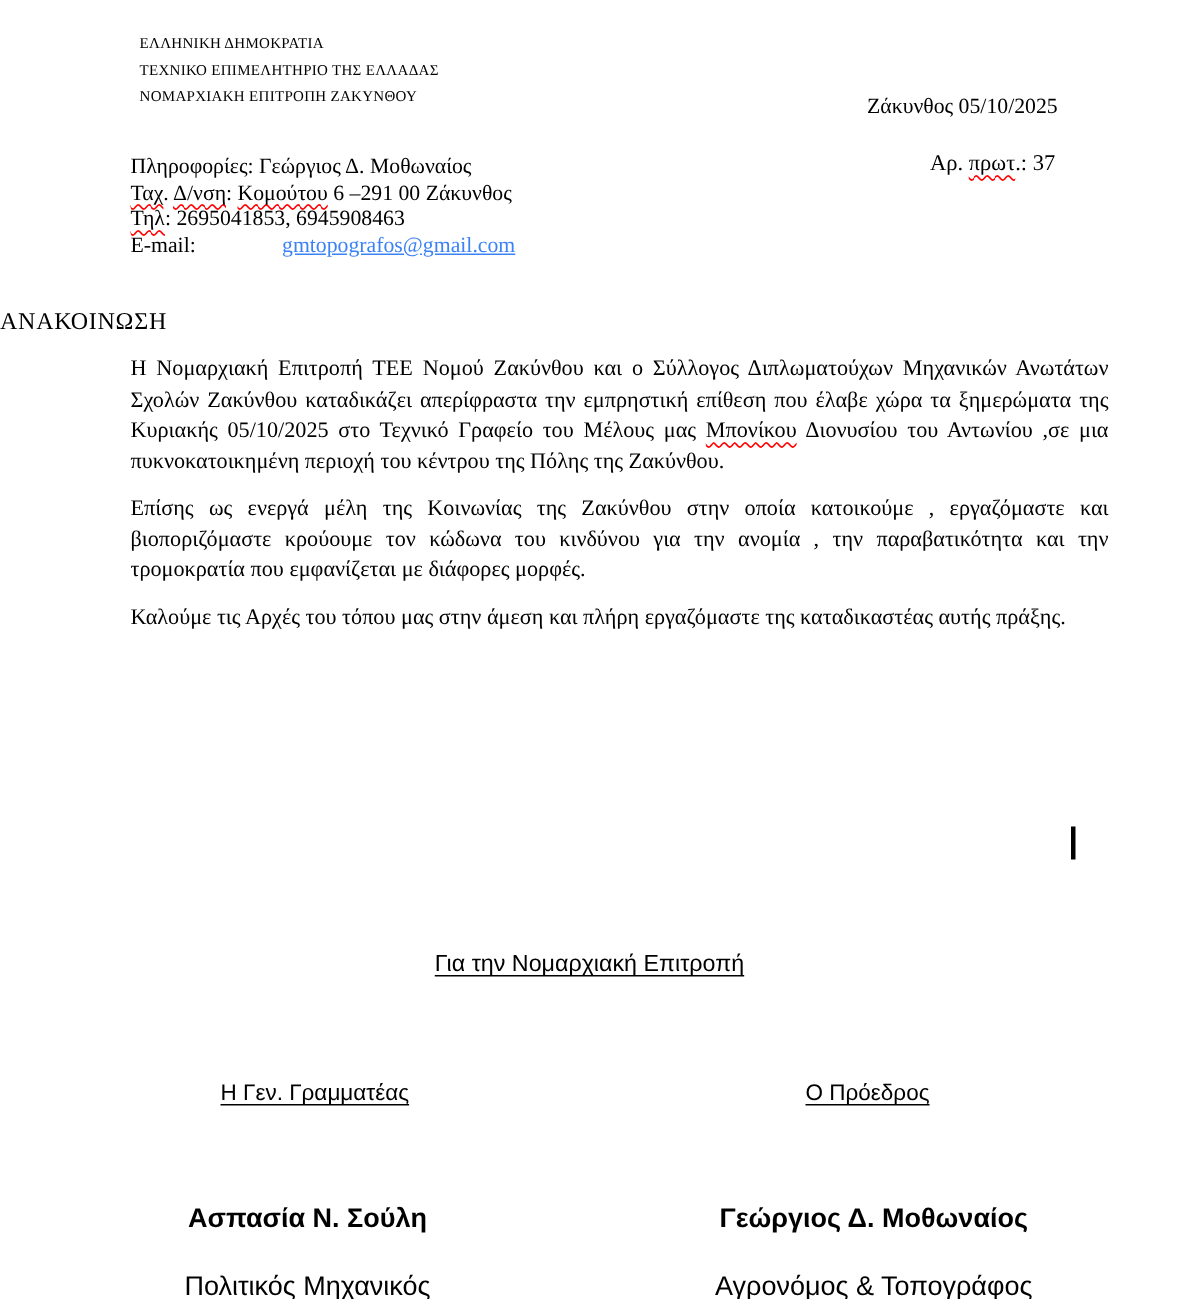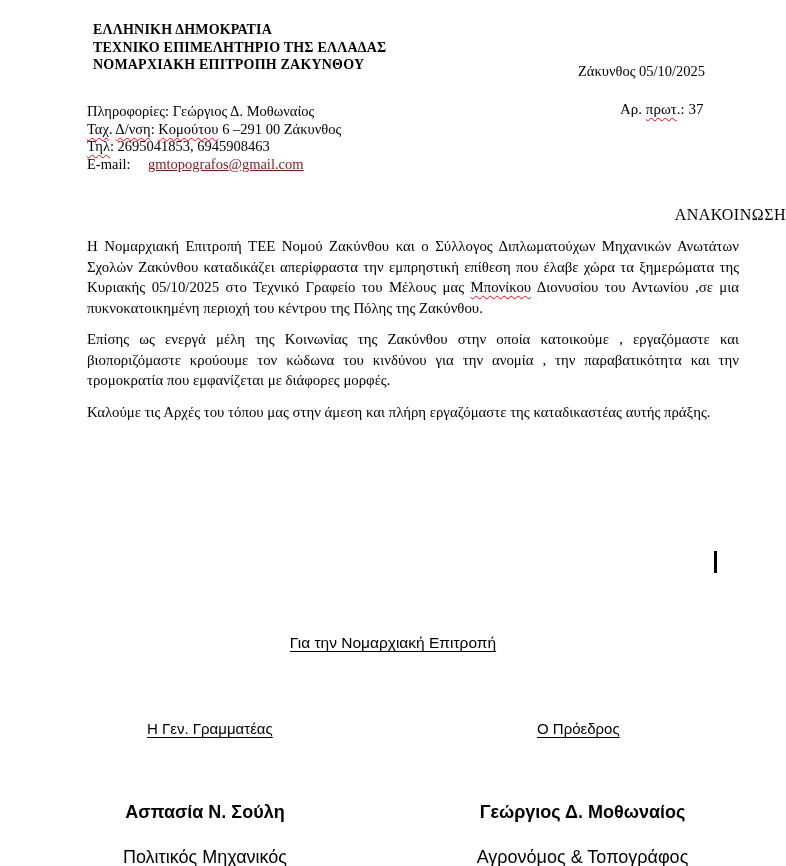--- a/index.html
+++ b/index.html
@@ -10,22 +10,22 @@
     background: #ffffff;
     color: #000000;
     font-family: "Liberation Serif", serif;
     overflow: hidden;
   }
   
   .org-block {
     position: absolute;
     left: 93px;
     top: 21px;
-    font-weight: bold;
-    font-size: 14px;
+    font-weight: normal;
+    font-size: 10px;
     line-height: 17.5px;
     letter-spacing: 0.2px;
     white-space: nowrap;
   }
   
   .date-line {
     position: absolute;
     left: 578px;
     top: 63px;
     font-size: 14.5px;
@@ -43,40 +43,41 @@
     position: absolute;
     left: 87px;
     top: 103px;
     font-size: 14.5px;
     line-height: 17.5px;
     white-space: nowrap;
   }
   .email-label { display: inline-block; width: 61px; }
   .email-row2 { padding-left: 61px; margin-top: 2px; }
   a.email-link {
-    color: #7f1d1d;
+    color: #3b82f6;
     text-decoration: underline;
     cursor: pointer;
+    margin-left: 40px;
   }
   
   .misspell {
     text-decoration-line: underline;
     text-decoration-style: wavy;
     text-decoration-color: #FF0000;
     text-decoration-thickness: 1px;
     text-underline-offset: 3px;
     text-decoration-skip-ink: none;
   }
   
   .doc-title {
     position: absolute;
     left: 0;
     right: 0;
     top: 206px;
-    text-align: right;
+    text-align: left;
     font-size: 16px;
     letter-spacing: 0.5px;
   }
   
   .body-text {
     position: absolute;
     left: 87px;
     top: 236px;
     width: 652px;
     font-size: 14.8px;

